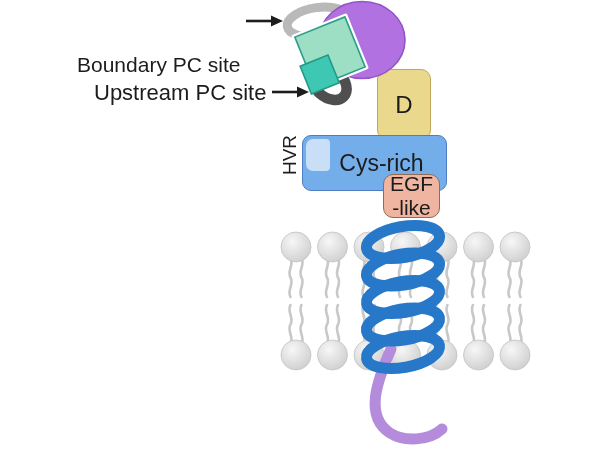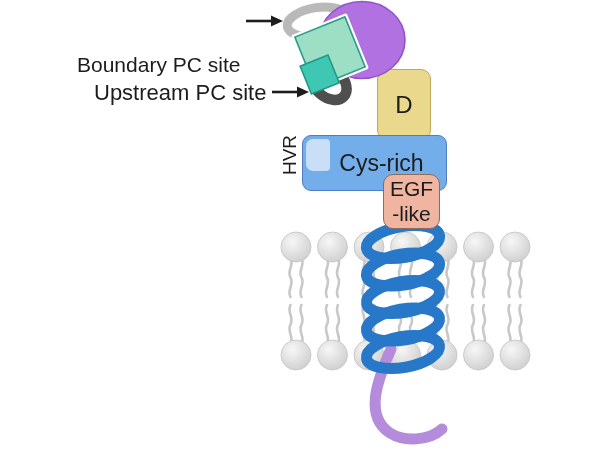--- a/index.html
+++ b/index.html
@@ -7,21 +7,21 @@
     position:relative;width:600px;height:450px;background:#ffffff;overflow:hidden;
     font-family:"Liberation Sans", sans-serif;
   }
   .layer{position:absolute;left:0;top:0;width:600px;height:450px;pointer-events:none;}
   .box{position:absolute;box-sizing:border-box;display:flex;align-items:center;justify-content:center;
        border:1.6px solid #888;color:#1c1c1c;}
   .d-box{left:377px;top:69px;width:54px;height:71px;border-radius:10px;font-size:24px;}
   .cys-box{left:302px;top:135px;width:145px;height:56px;border-radius:9px;font-size:23px;}
   .cys-box .seg{position:absolute;left:2.5px;top:2.5px;width:24px;height:32px;border-radius:7px 4px 4px 7px;}
   .cys-box .cys-label{margin-left:14px;}
-  .egf-box{left:383px;top:174px;width:57px;height:55px;border-radius:10px;font-size:21px;
+  .egf-box{left:383px;top:174px;width:57px;height:44px;border-radius:10px;font-size:21px;
            flex-direction:column;line-height:1.15;}
   .lbl{position:absolute;color:#1c1c1c;font-weight:500;white-space:nowrap;}
   .lbl.boundary{left:77px;top:9px;font-size:21px;margin-top:44px;}
   .lbl.upstream{left:94px;top:80px;font-size:22px;}
   .lbl.hvr{left:261px;top:143px;width:60px;height:24px;text-align:center;font-size:19px;
            transform:rotate(-90deg);}
   .lbl.cyto{left:399px;top:382px;font-size:21px;}
 </style>
 </head>
 <body>

